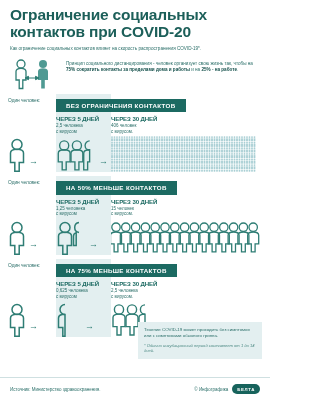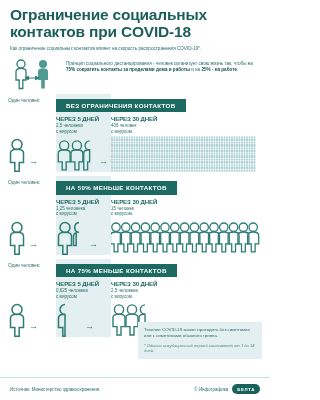--- a/index.html
+++ b/index.html
@@ -90,21 +90,21 @@
     font-size:4.4px;font-weight:bold;letter-spacing:0.6px;
     padding:2.2px 5px;
   }
   svg{display:block;}
 </style>
 </head>
 <body>
 
 <div class="page">
 
-  <div class="title">Ограничение социальных контактов при COVID-18</div>
+  <div class="title">Ограничение социальных контактов при COVID-20</div>
   <div class="subtitle">Как ограничение социальных контактов влияет на скорость распространения COVID-19*.</div>
 
   <div class="intro">
     <div class="intro-figs">
       <svg width="46" height="32" viewBox="0 0 46 32">
         <g fill="none" stroke="#2e7d74" stroke-width="1.3">
           <circle cx="9" cy="6" r="4"></circle>
           <path d="M4 13.5c0-2.2 2.2-3.2 5-3.2s5 1 5 3.2v8.5h-3.2v8.5h-3.6v-8.5H4z"></path>
         </g>
         <g>

